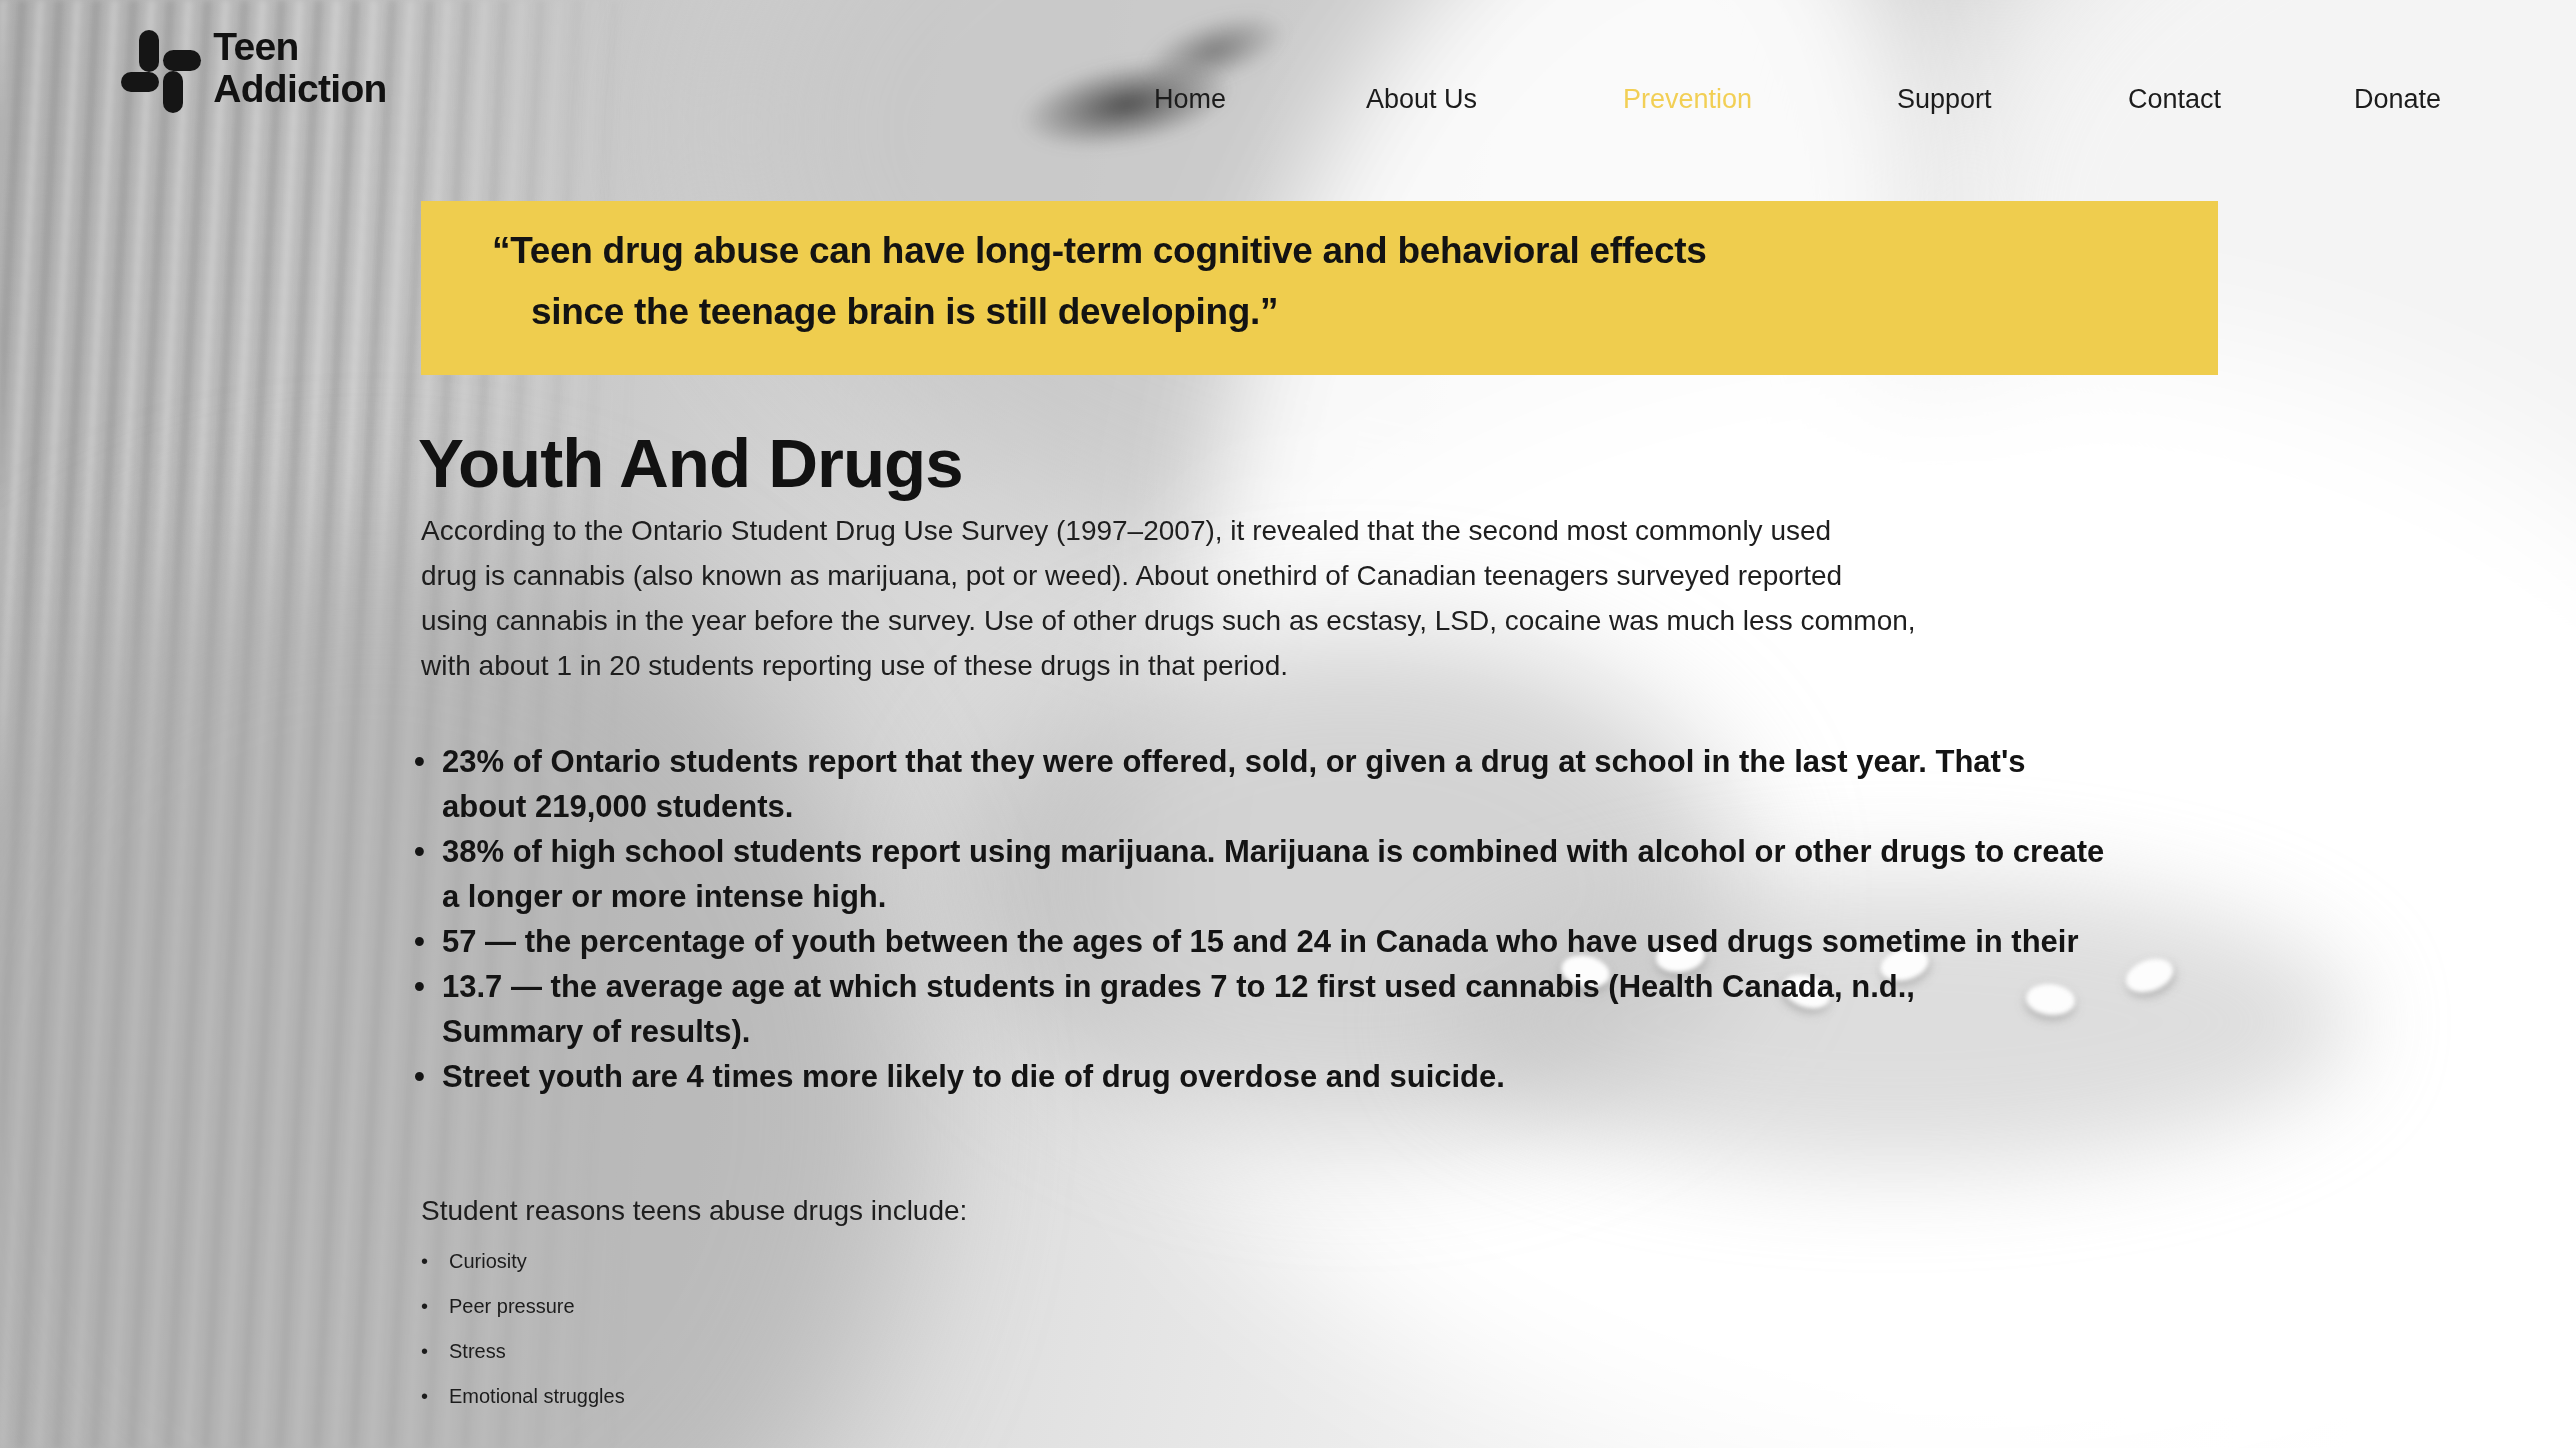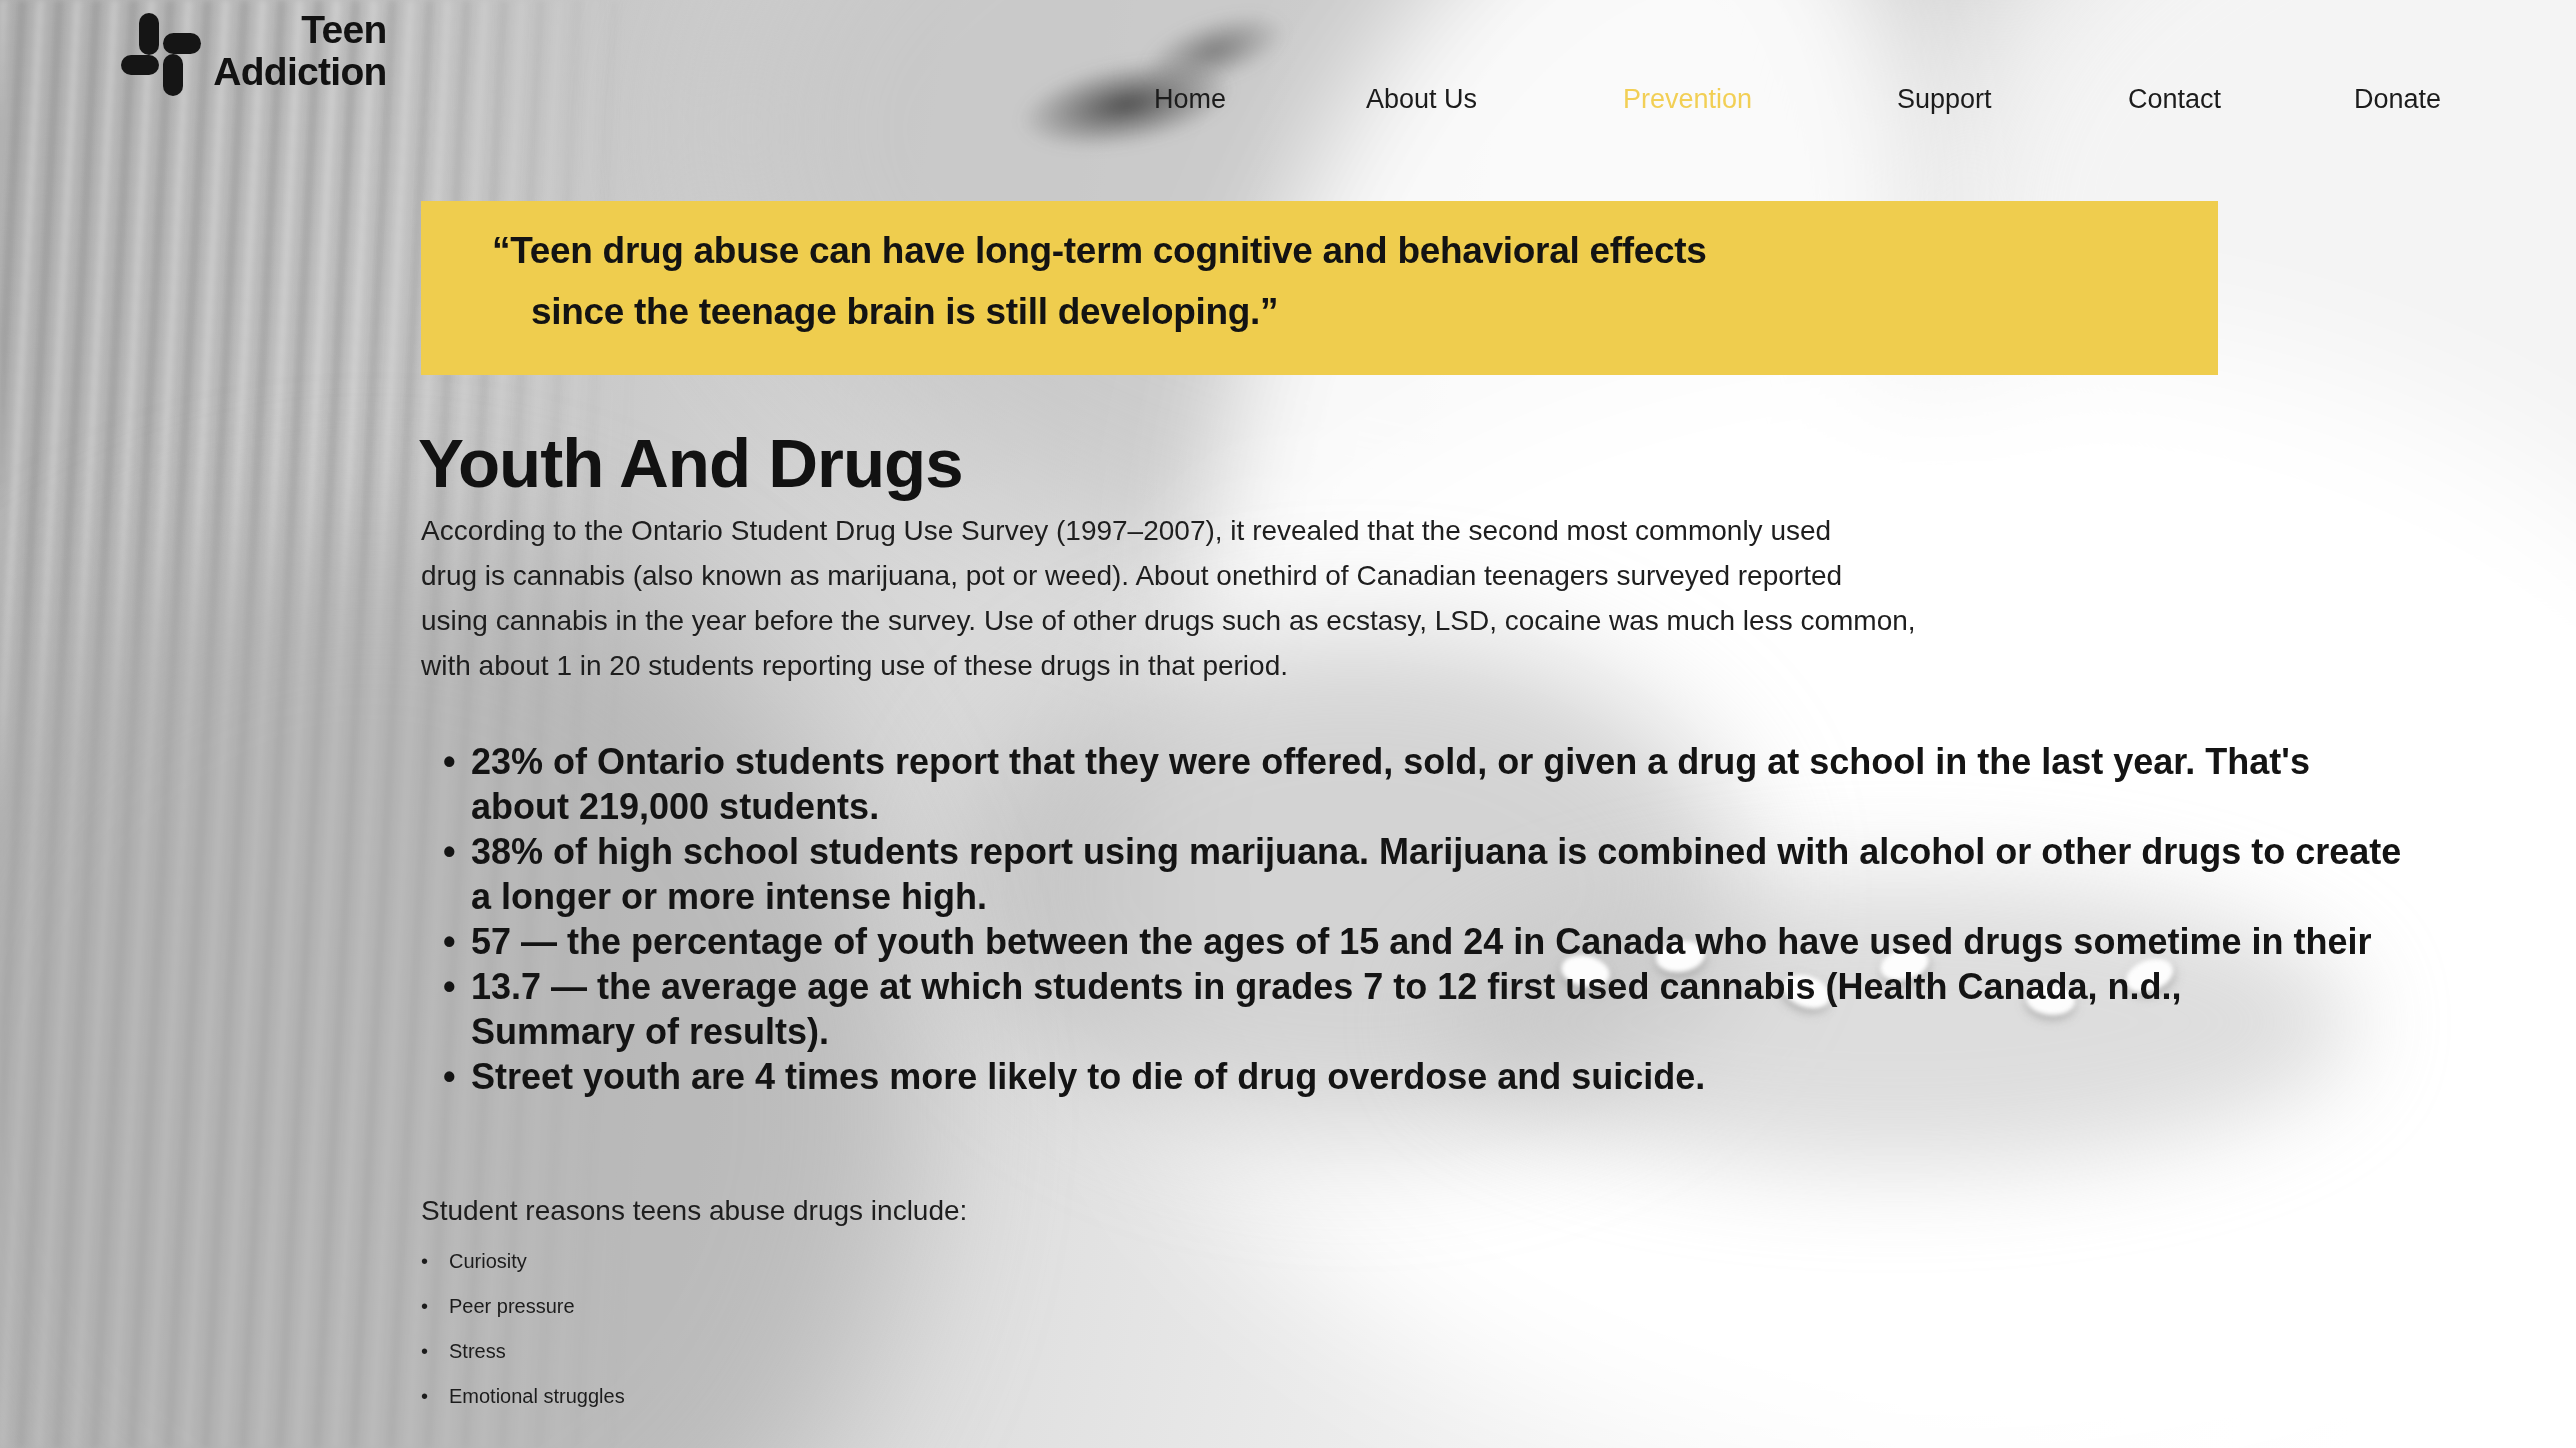--- a/index.html
+++ b/index.html
@@ -39,21 +39,21 @@
   .hair-streaks{top:0;left:0;width:638px;height:1449px;
     background:repeating-linear-gradient(93deg,
       rgba(255,255,255,.28) 0 6.8px,rgba(0,0,0,0) 6.8px 17.6px,
       rgba(95,95,95,.22) 17.6px 27px,rgba(0,0,0,0) 27px 37px);
     filter:blur(3.4px);
     -webkit-mask-image:linear-gradient(to right,#000 55%,transparent);
     mask-image:linear-gradient(to right,#000 55%,transparent);}
   .blob-hair-bottom{bottom:-238px;left:-170px;width:1086px;height:1154px;border-radius:50%;
     background:#ababab;filter:blur(75px);opacity:.6;}
   
-  .logo{position:absolute;left:121px;top:13px;z-index:3;display:flex;align-items:flex-start;cursor:pointer;text-align:right;}
+  .logo{position:absolute;left:121px;top:30px;z-index:3;display:flex;align-items:flex-start;cursor:pointer;}
   .logo-icon{position:relative;width:80px;height:83px;}
   .logo-icon span{position:absolute;background:#151515;border-radius:11px;}
   .p-v1{left:17.6px;top:0;width:20.4px;height:42px;}
   .p-h1{left:42px;top:20.4px;width:38px;height:20.4px;}
   .p-h2{left:0;top:42px;width:38px;height:20.4px;}
   .p-v2{left:42px;top:41px;width:20.4px;height:42px;}
   .logo-text{margin-left:12.2px;margin-top:-4.1px;font-size:39px;line-height:42px;font-weight:800;
     letter-spacing:-0.7px;color:#121212;}
   .nav{position:absolute;top:84px;left:0;width:100%;z-index:3;font-size:27px;}
   .nav span{position:absolute;white-space:nowrap;cursor:pointer;color:#1c1c1c;}
@@ -64,21 +64,21 @@
   .banner{position:absolute;left:421px;top:201px;width:1797px;height:174px;z-index:2;
     background:var(--yellow);}
   .banner .q{position:absolute;font-size:37px;font-weight:700;color:#131313;letter-spacing:-0.3px;white-space:nowrap;}
   .q1{left:71px;top:28.5px;}
   .q2{left:110px;top:90px;}
   
   .title{position:absolute;left:418px;top:392px;z-index:2;font-size:69px;font-weight:700;
     letter-spacing:-1px;color:#121212;white-space:nowrap;margin-top:32px;}
   .para{position:absolute;left:421px;top:508px;z-index:2;font-size:28px;line-height:45px;
     color:#1e1e1e;white-space:nowrap;}
-  .stats{position:absolute;left:443px;top:739px;z-index:2;font-size:36px;line-height:45px;
+  .stats{position:absolute;left:414px;top:739px;z-index:2;font-size:31px;line-height:45px;
     font-weight:700;color:#141414;white-space:nowrap;}
   .stats .cont{padding-left:28px;}
   .marker{display:inline-block;width:28px;}
   .reasons-intro{position:absolute;left:421px;top:1195px;z-index:2;font-size:28px;color:#1e1e1e;white-space:nowrap;}
   .reasons{position:absolute;left:421px;top:1239px;z-index:2;font-size:20px;line-height:45px;
     color:#1c1c1c;white-space:nowrap;}
 </style>
 </head>
 <body>
 

